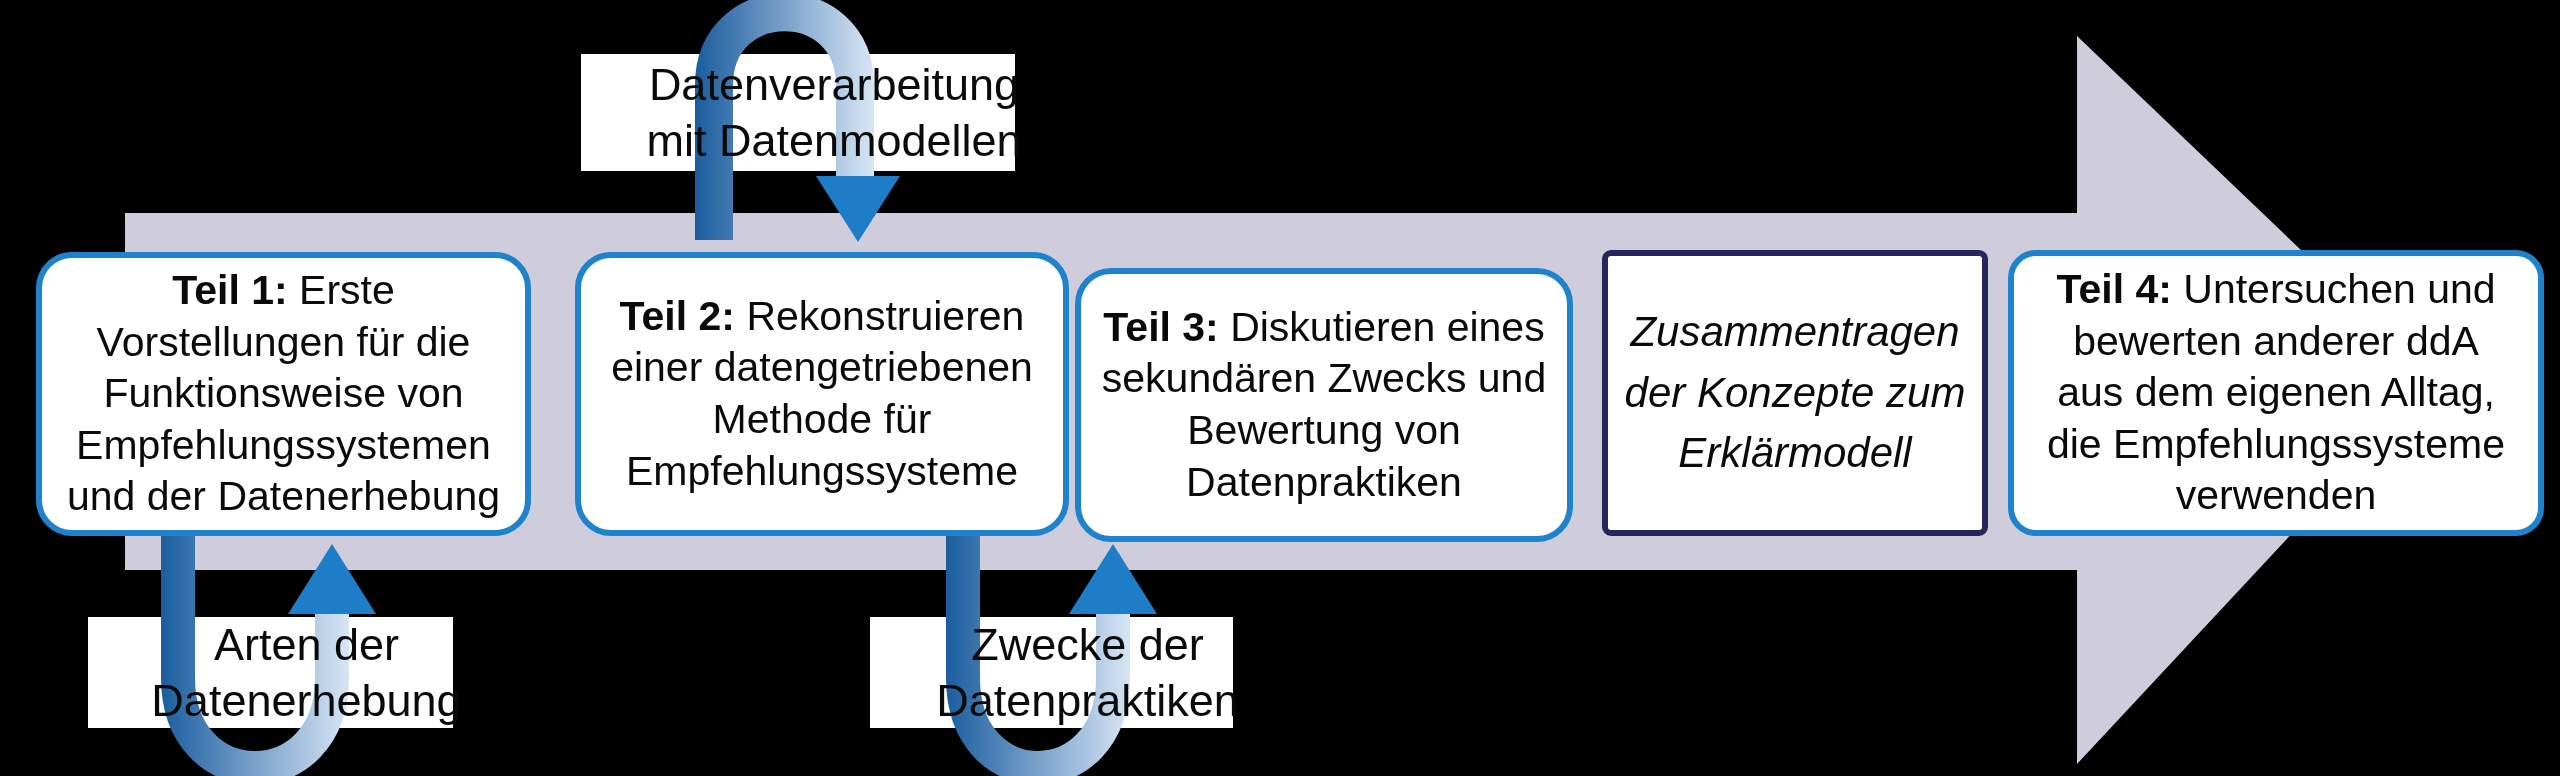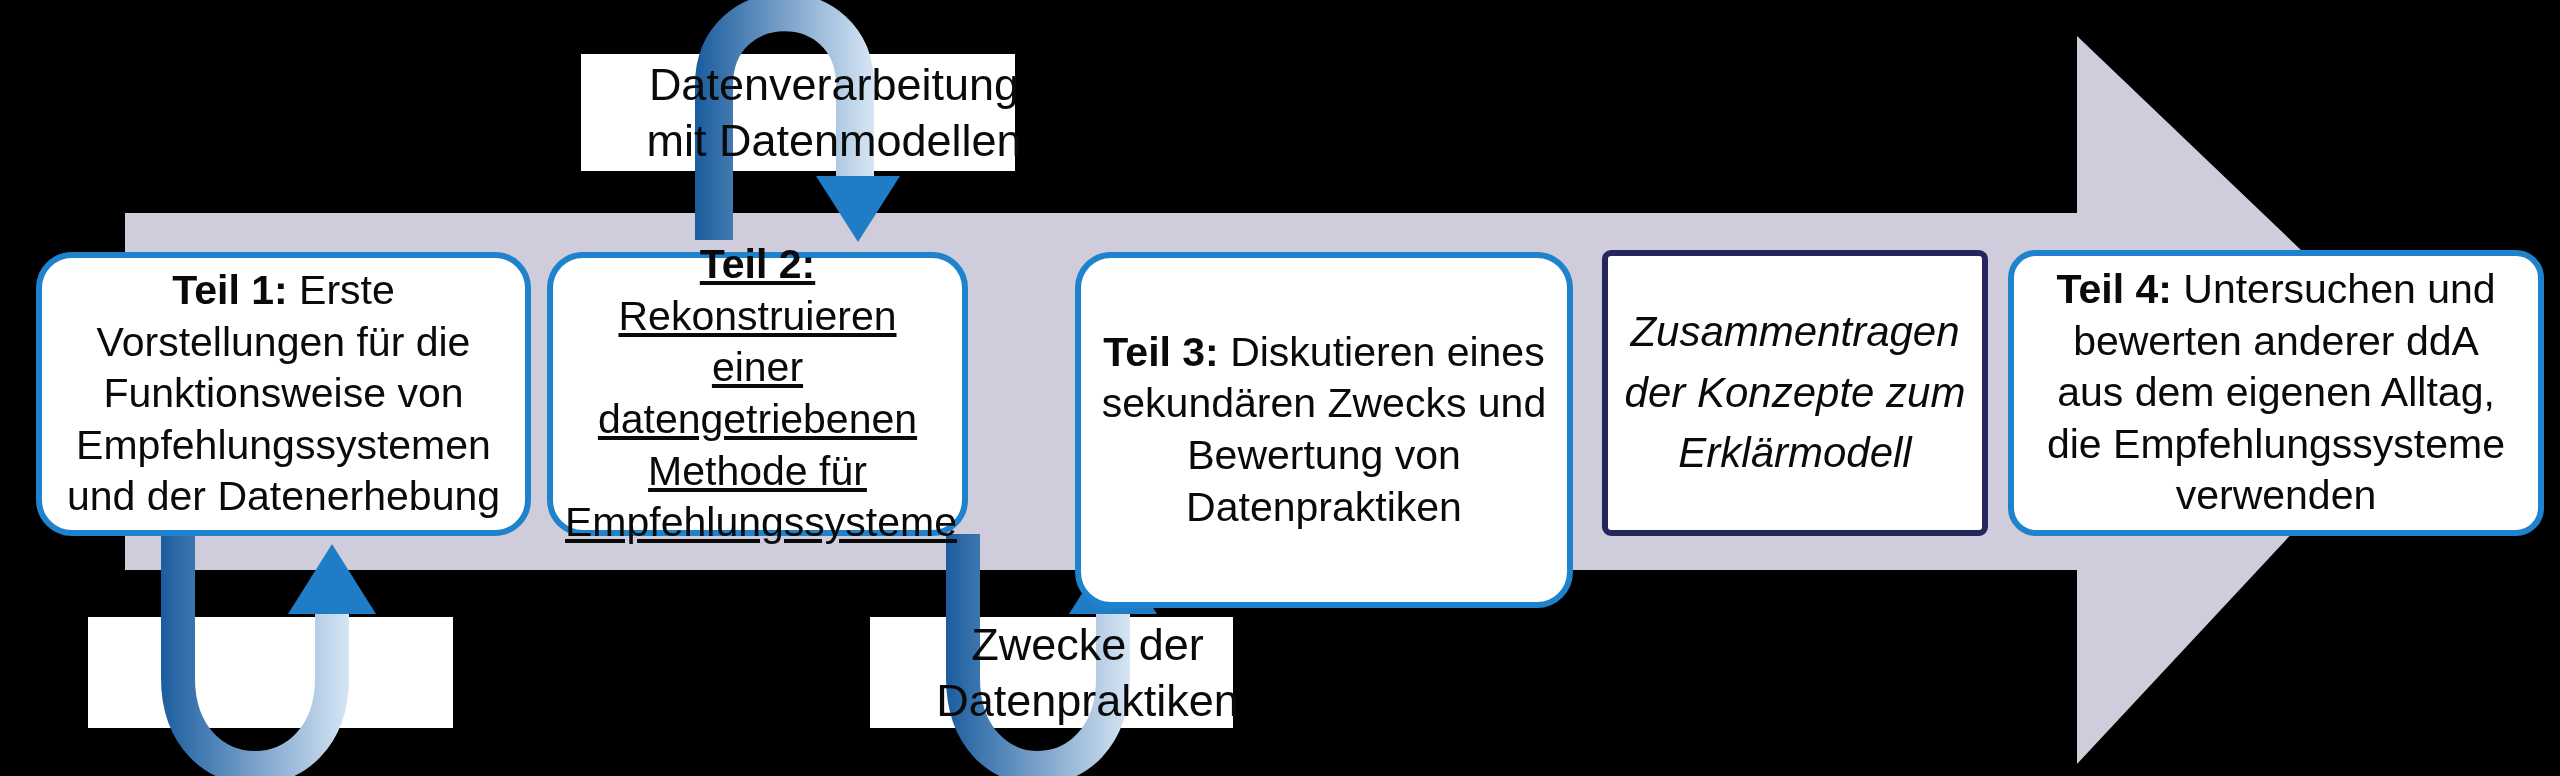--- a/index.html
+++ b/index.html
@@ -87,28 +87,28 @@
   </svg>
 
   <div class="stage-box" style="left:36px;top:252px;width:495px;height:284px;">
     <div class="box-text"><span class="prefix">Teil 1:</span><span> Erste
 Vorstellungen für die
 Funktionsweise von
 Empfehlungssystemen
 und der Datenerhebung</span></div>
   </div>
 
-  <div class="stage-box" style="left:547px;top:252px;width:421px;height:284px;text-decoration:underline;">
+  <div class="stage-box" style="left:575px;top:252px;width:494px;height:284px;">
     <div class="box-text"><span class="prefix">Teil 2:</span><span> Rekonstruieren
 einer datengetriebenen
 Methode für
 Empfehlungssysteme</span></div>
   </div>
 
-  <div class="stage-box" style="left:1075px;top:252px;width:498px;height:356px;">
+  <div class="stage-box" style="left:1075px;top:268px;width:498px;height:274px;">
     <div class="box-text"><span class="prefix">Teil 3:</span><span> Diskutieren eines
 sekundären Zwecks und
 Bewertung von
 Datenpraktiken</span></div>
   </div>
 
   <div class="stage-box navy italic" style="left:1602px;top:250px;width:386px;height:286px;border-radius:9px;">
     <div class="box-text">Zusammentragen
 der Konzepte zum
 Erklärmodell</div>
@@ -117,16 +117,18 @@
   <div class="stage-box" style="left:2008px;top:250px;width:536px;height:286px;border-radius:28px;">
     <div class="box-text"><span class="prefix">Teil 4:</span><span> Untersuchen und
 bewerten anderer ddA
 aus dem eigenen Alltag,
 die Empfehlungssysteme
 verwenden</span></div>
   </div>
 
   <div class="loop-label-text" style="left:581px;top:54px;width:434px;height:117px;">Datenverarbeitung
 mit Datenmodellen</div>
+  <div class="loop-label-text" style="left:88px;top:617px;width:365px;height:111px;">Arten der
+Datenerhebung</div>
   <div class="loop-label-text" style="left:870px;top:617px;width:363px;height:111px;text-align:center;">Zwecke der
 Datenpraktiken</div>
 
 </div>
 
 </body></html>

